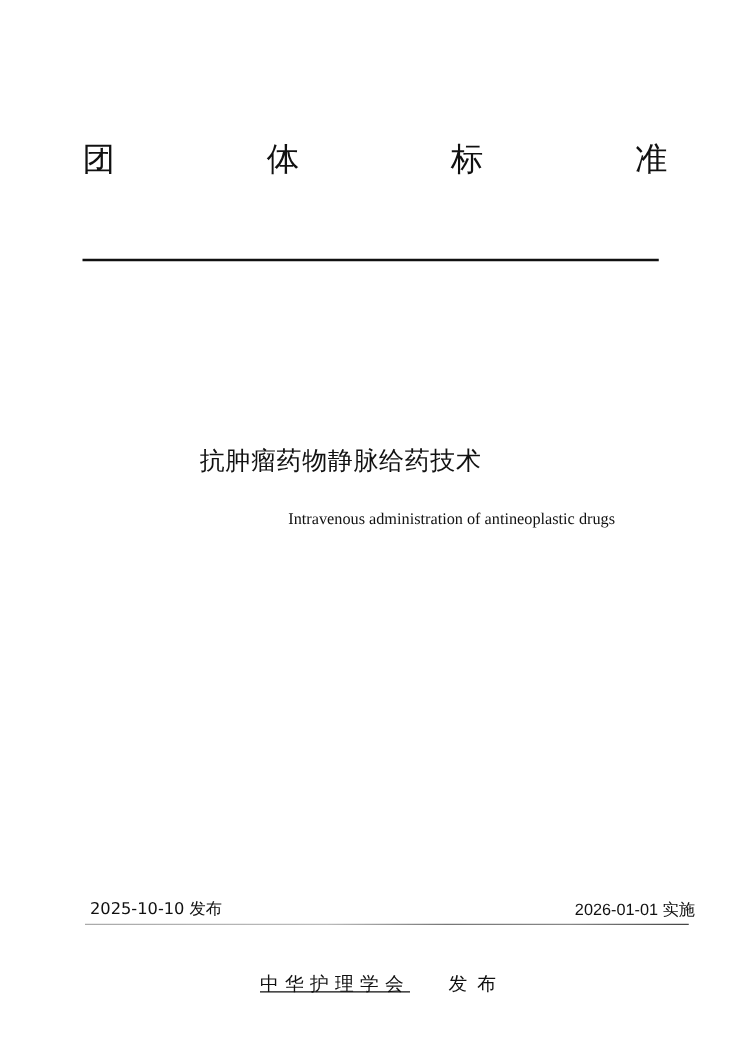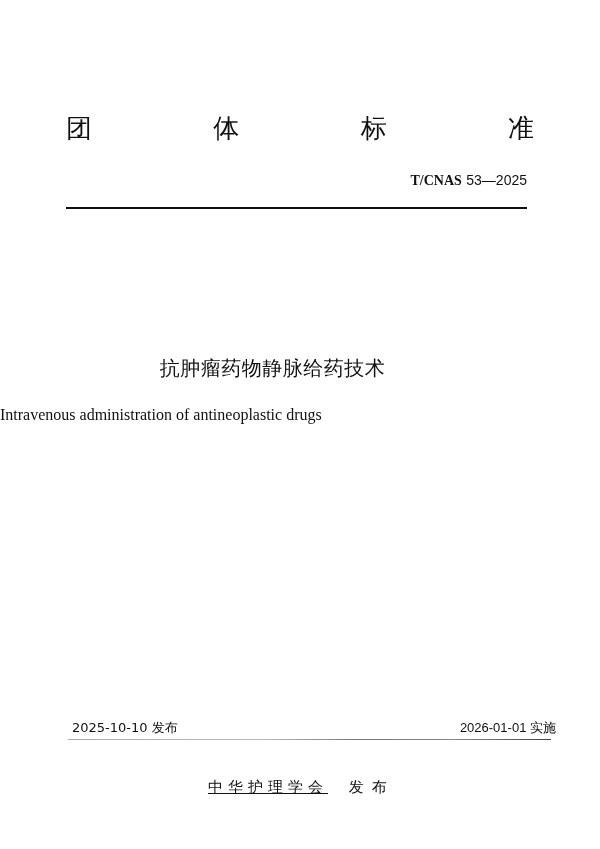--- a/index.html
+++ b/index.html
@@ -71,22 +71,22 @@
       line-height: 26px;
       letter-spacing: 0.5px;
       color: #111;
       font-family: "DejaVu Sans", sans-serif;
     }
     .title-en {
       position: absolute;
       top: 407px;
       left: 0;
       width: 492px;
-      text-align: left;
-      font-size: 16px;
+      text-align: right;
+      font-size: 13px;
       line-height: 16px;
       color: #111;
       font-family: "Liberation Serif", serif;
     }
     .date-publish {
       position: absolute;
       top: 719px;
       left: 72px;
       font-size: 13px;
       line-height: 18px;
@@ -120,40 +120,36 @@
       line-height: 20px;
       color: #111;
       font-family: "DejaVu Sans", sans-serif;
       white-space: nowrap;
     }
     .publisher .org {
       letter-spacing: 5px;
       text-decoration: underline;
     }
     .publisher .verb {
-      margin-left: 16px;
+      margin-left: 26px;
       letter-spacing: 8px;
     }
   </style>
 </head>
 <body>
 
 <div class="page">
 
   <div class="std-type">
     <span>团</span>
     <span>体</span>
     <span>标</span>
     <span>准</span>
   </div>
 
-  <div class="std-code">
-    <span class="code-prefix">T/CNAS</span>
-    <span class="code-number">53—2025</span>
-  </div>
 
   <div class="rule-top"></div>
 
   <div class="title-cn">抗肿瘤药物静脉给药技术</div>
   <div class="title-en">Intravenous administration of antineoplastic drugs</div>
 
   <div class="date-publish">2025-10-10 发布</div>
   <div class="date-effective">2026-01-01 实施</div>
 
   <div class="rule-bottom"></div>

